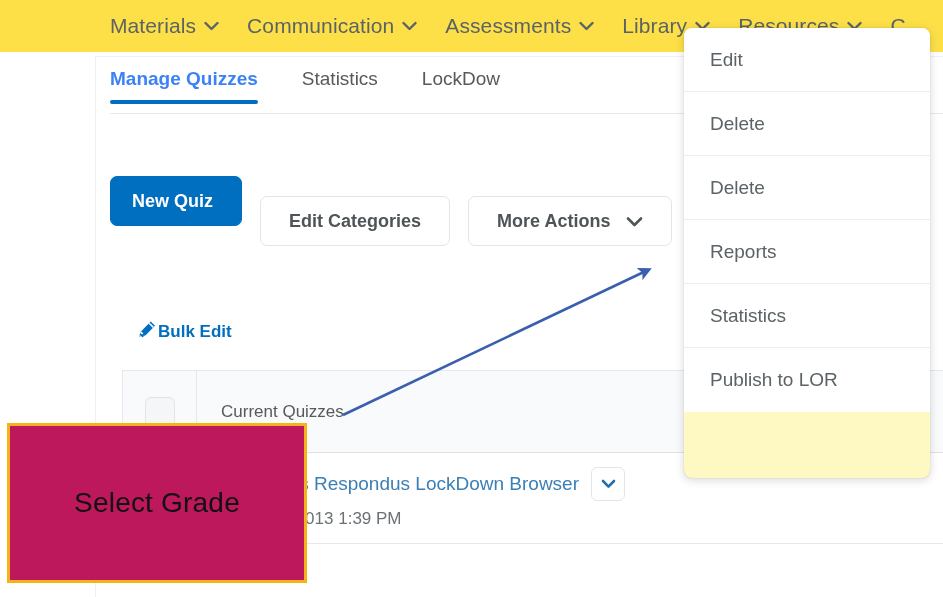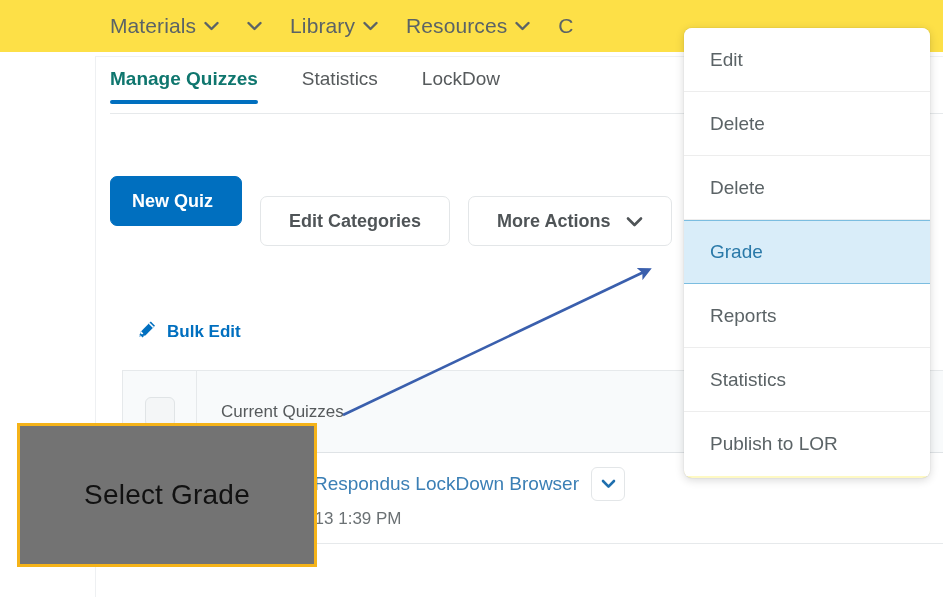--- a/index.html
+++ b/index.html
@@ -44,21 +44,21 @@
 
   
   #tabs{
     position:absolute; left:110px; top:68px; height:46px;
     display:flex; align-items:flex-start; white-space:nowrap;
   }
   .tab{
     font-size:19px; color:#565a5c; margin-right:44px;
     padding-bottom:14px; cursor:pointer; position:relative;
   }
-  .tab.active{ color:#0f766e; font-weight:bold; }
+  .tab.active{ color:#3b82f6; font-weight:bold; }
   .tab.active::after{
     content:""; position:absolute; left:0; right:0; bottom:0;
     height:4px; background:#006fbf; border-radius:2px;
   }
   #tabs-rule{
     position:absolute; left:110px; right:0; top:113px; height:1px;
     background:#e6e9eb;
   }
 
   
@@ -72,21 +72,21 @@
     font-size:18px; font-weight:bold; cursor:pointer;
     padding:0 28px; white-space:nowrap;
   }
   .btn.primary{ background:#006fbf; color:#ffffff; border:1px solid #006fbf;padding-left:21px; }
   .btn.secondary{ background:#ffffff; color:#4f5457; border:1px solid #e3e6e8;margin-top:40px; }
   .btn .caret{ margin-left:16px; display:inline-flex; }
 
   
   #bulkedit{
     position:absolute; left:136px; top:318px;
-    display:flex; align-items:center; gap:9px;
+    display:flex; align-items:center; 
     color:#006fbf; font-size:17px; font-weight:bold; cursor:pointer;
   }
 
   
   #quiz-table{
     position:absolute; left:122px; top:370px; right:0;
     border:1px solid #e6e9eb; border-right:none;
     background:#ffffff;
   }
   .table-head{
@@ -143,22 +143,22 @@
     border:1px solid #7bbde0; border-left:none; border-right:none;
   }
 
   
   #arrow-layer{
     position:absolute; inset:0; pointer-events:none; z-index:50;
   }
 
   
   #callout{
-    position:absolute; left:17px; top:423px; width:300px; height:144px;
-    background:#737373; border:3px solid #f5b319;
+    position:absolute; left:7px; top:423px; width:300px; height:160px;
+    background:#be185d; border:3px solid #f5b319;
     display:flex; align-items:center; justify-content:center;
     z-index:60;
   }
   #callout .callout-text{
     font-size:28px; color:#111111; letter-spacing:.2px;
   }
 </style>
 </head>
 <body>
 
@@ -169,20 +169,29 @@
   <nav id="topnav">
     <div class="navitem">
       <span>Materials</span>
       <span class="caret">
         <svg width="15" height="10" viewBox="0 0 15 10">
             <path d="M1.5 2 L7.5 8 L13.5 2" stroke="#5b6366" stroke-width="2.4" fill="none" stroke-linecap="round" stroke-linejoin="round"></path>
           </svg>
       </span>
     </div>
     <div class="navitem">
+      <span>Communication</span>
+      <span class="caret">
+        <svg width="15" height="10" viewBox="0 0 15 10">
+            <path d="M1.5 2 L7.5 8 L13.5 2" stroke="#5b6366" stroke-width="2.4" fill="none" stroke-linecap="round" stroke-linejoin="round"></path>
+          </svg>
+      </span>
+    </div>
+    <div class="navitem">
+      <span>Assessments</span>
       <span class="caret">
         <svg width="15" height="10" viewBox="0 0 15 10">
             <path d="M1.5 2 L7.5 8 L13.5 2" stroke="#5b6366" stroke-width="2.4" fill="none" stroke-linecap="round" stroke-linejoin="round"></path>
           </svg>
       </span>
     </div>
     <div class="navitem">
       <span>Library</span>
       <span class="caret">
         <svg width="15" height="10" viewBox="0 0 15 10">
@@ -273,23 +282,20 @@
   <div id="ctxmenu">
     <div class="menu-item">
       <span>Edit</span>
     </div>
     <div class="menu-item">
       <span>Delete</span>
     </div>
     <div class="menu-item">
       <span>Delete</span>
     </div>
-    <div class="menu-item selected">
-      <span>Grade</span>
-    </div>
     <div class="menu-item">
       <span>Reports</span>
     </div>
     <div class="menu-item">
       <span>Statistics</span>
     </div>
     <div class="menu-item">
       <span>Publish to LOR</span>
     </div>
   </div>

